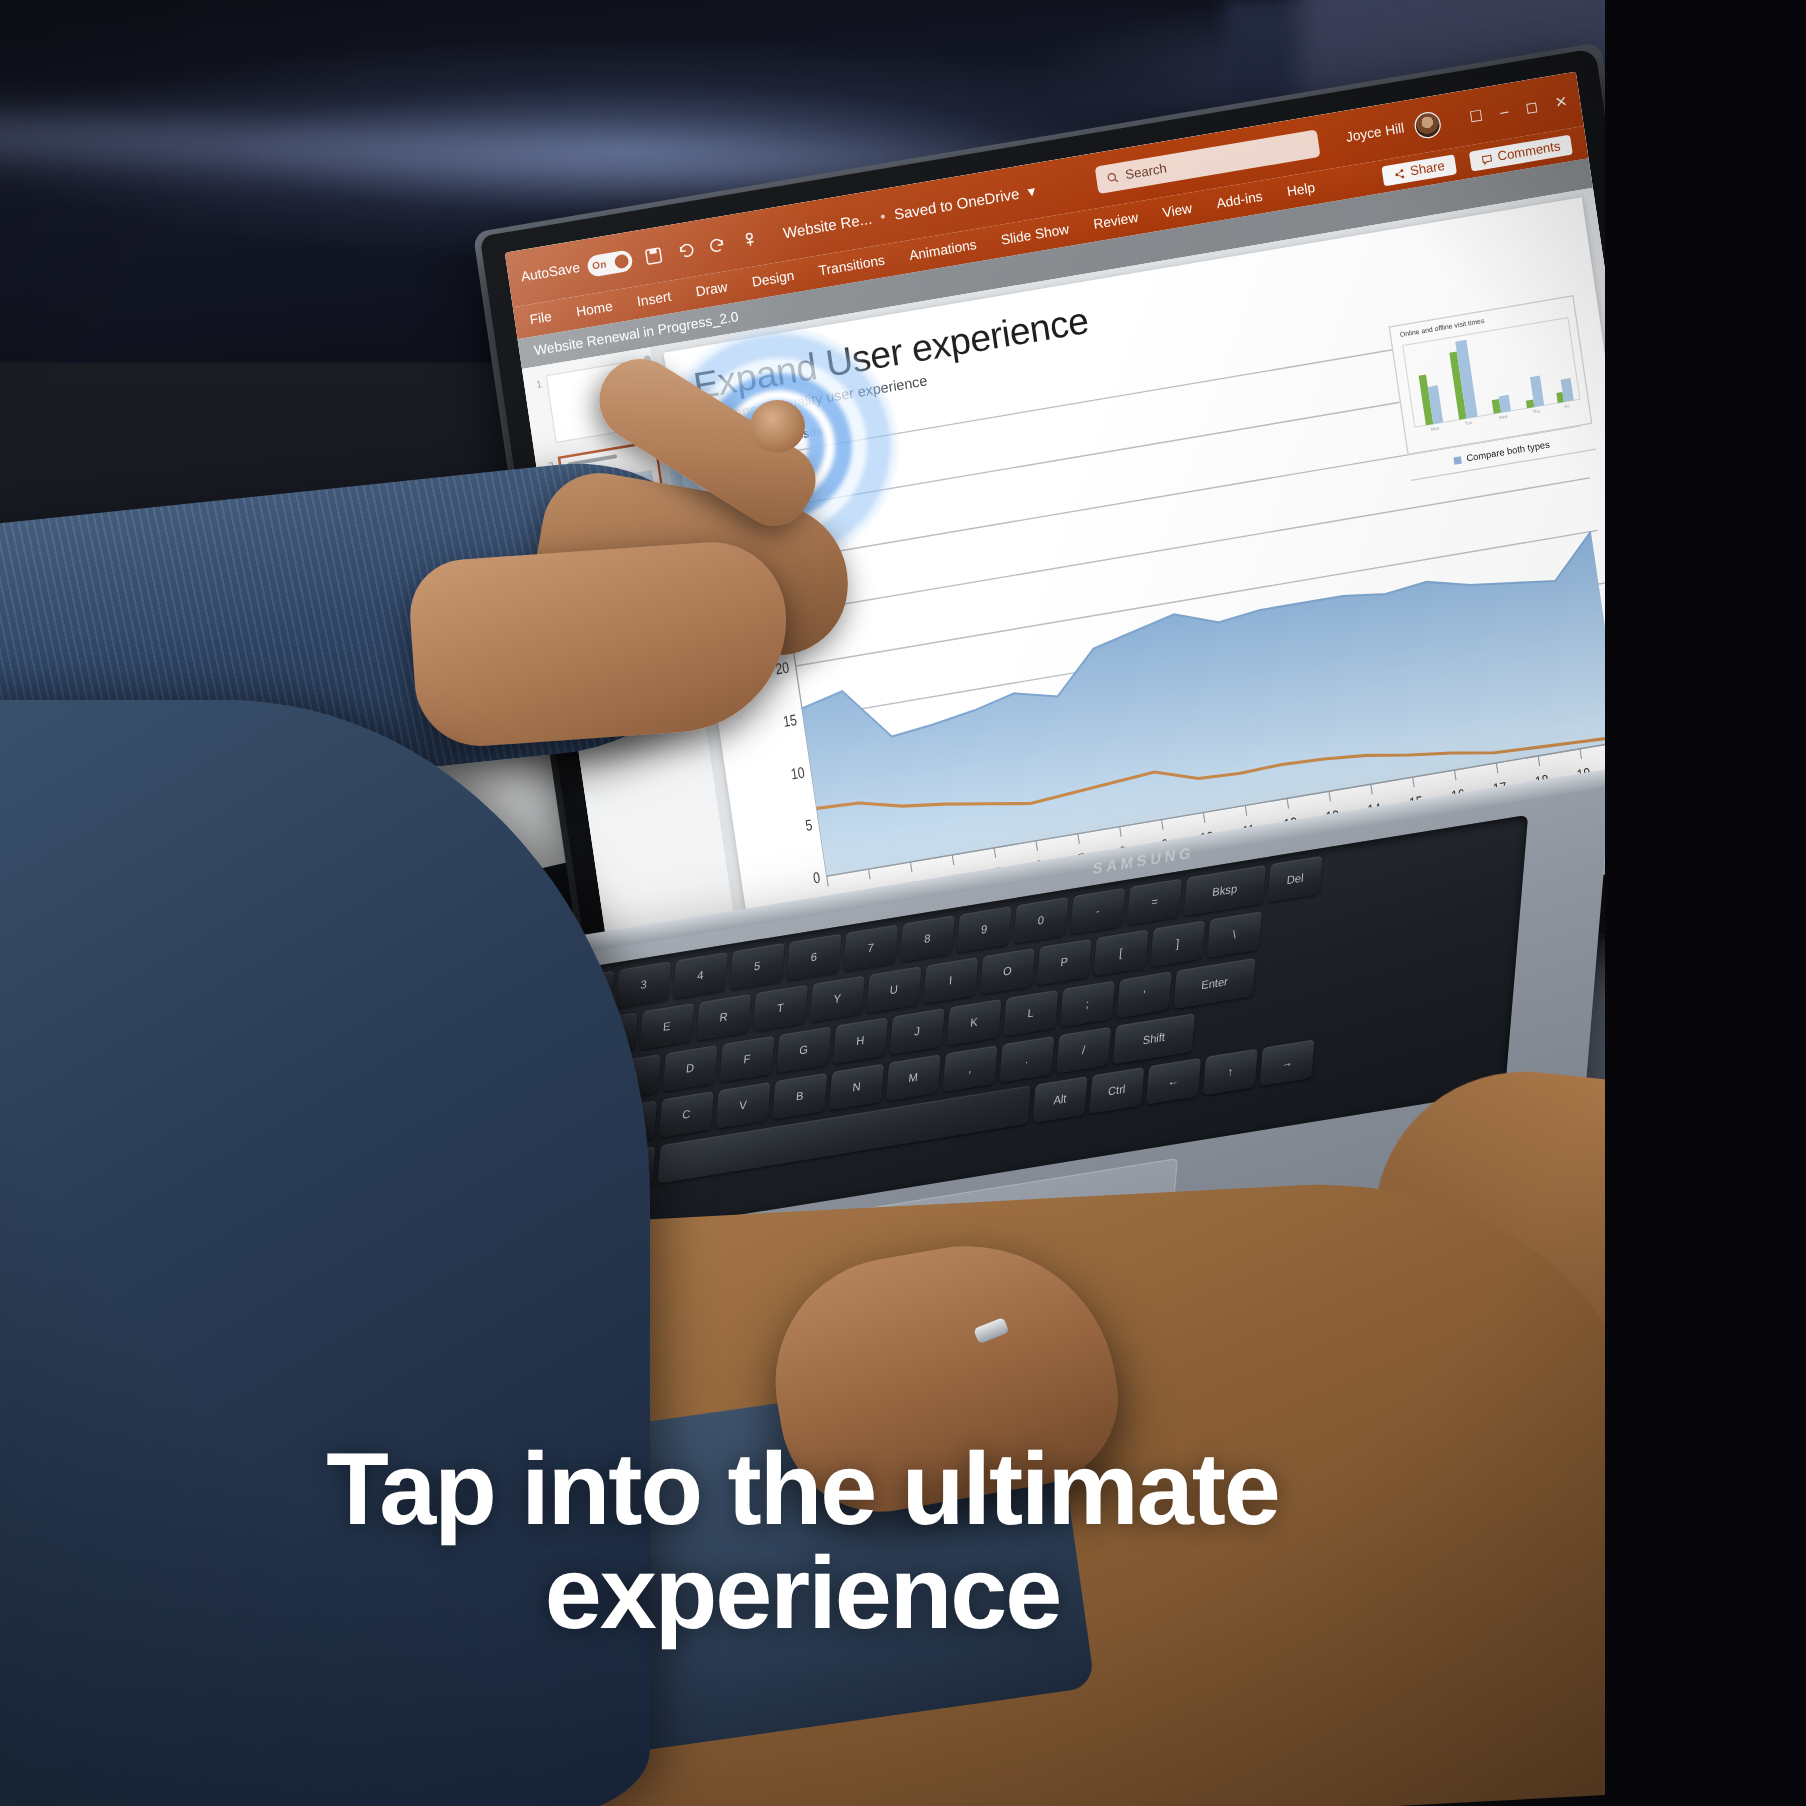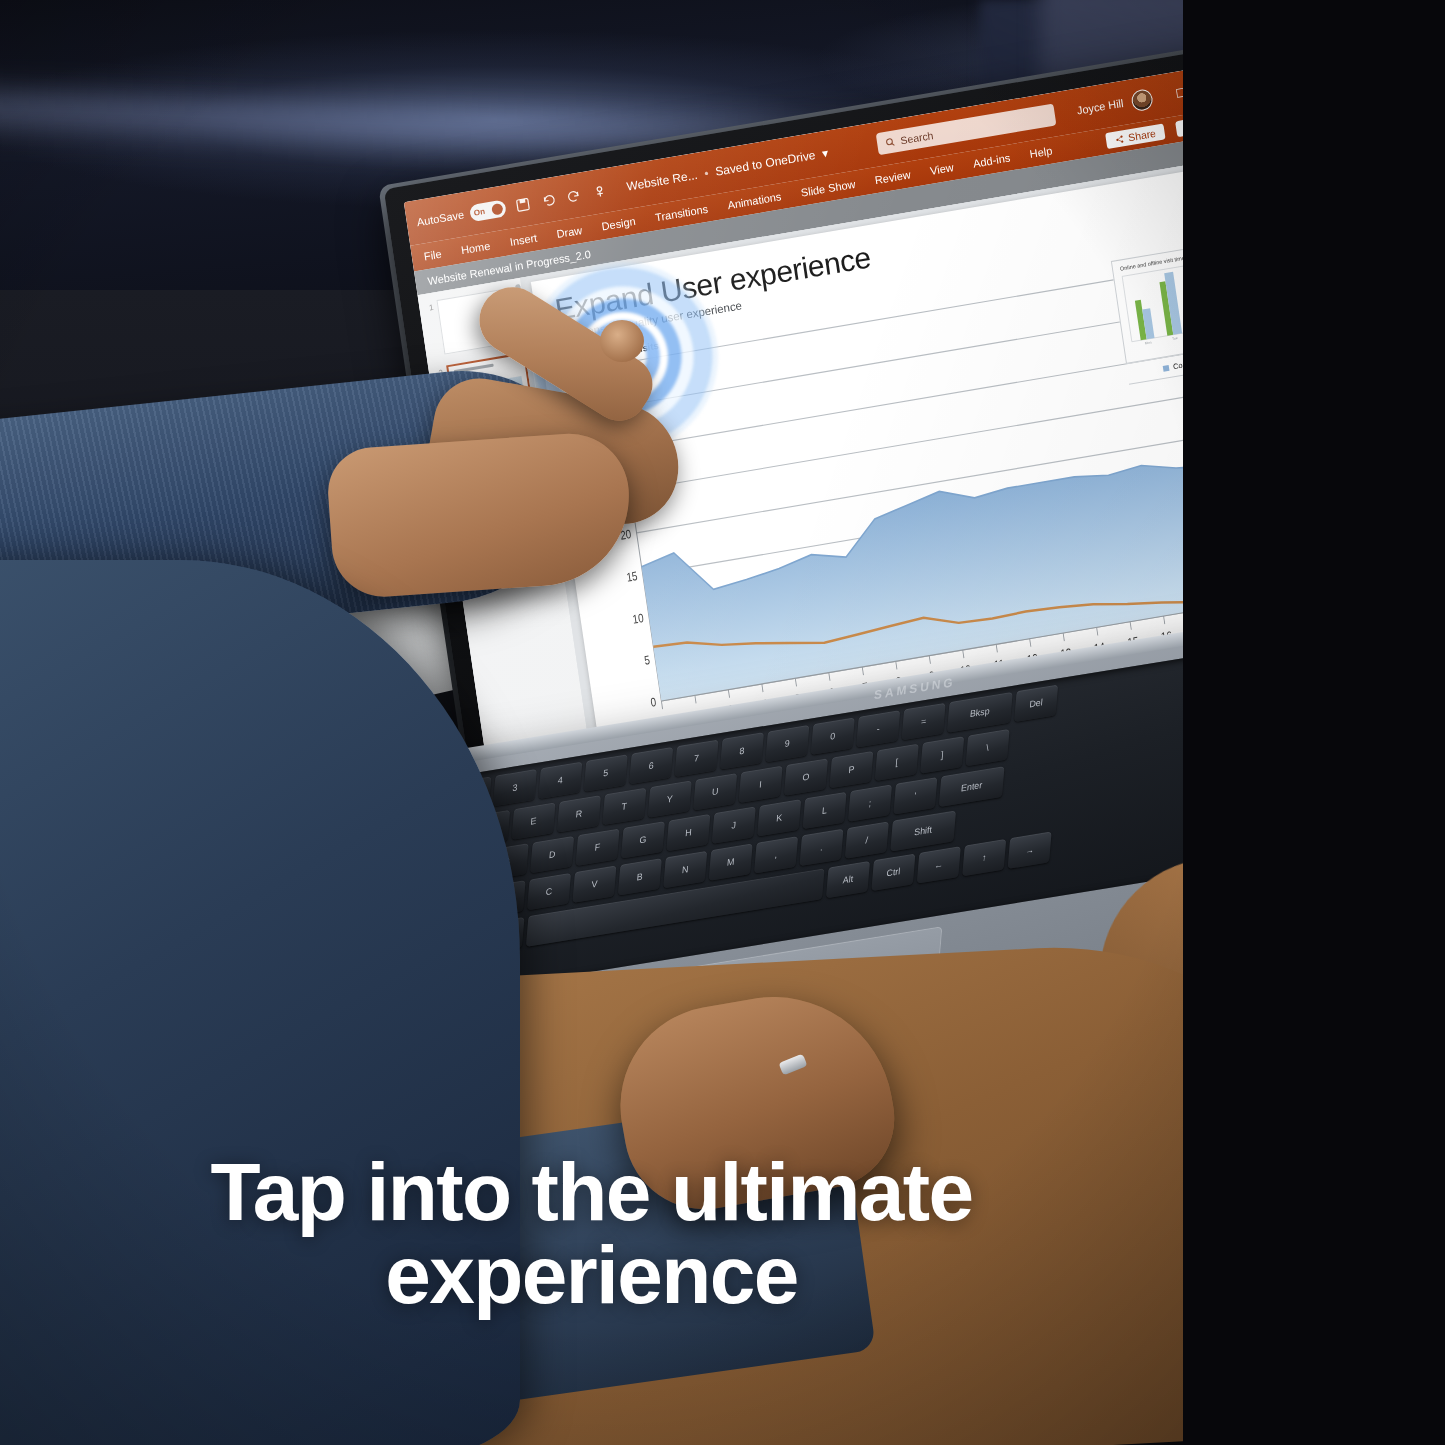--- a/index.html
+++ b/index.html
@@ -1,19 +1,19 @@
 <!DOCTYPE html>
 <html><head>
 <meta charset="utf-8">
 <style>
   * { margin:0; padding:0; box-sizing:border-box; }
   html,body { width:1445px; height:1445px; overflow:hidden; background:#07070b; }
   body { font-family:"Liberation Sans", sans-serif; }
 
-  #stage { position:relative; width:1183px; height:1445px; overflow:hidden; background:#404040; }
+  #stage { position:relative; width:1284px; height:1445px; overflow:hidden; background:#404040; }
 
   
   .sofa-back {
     position:absolute; left:0; top:0; width:1445px; height:330px;
     background:
       radial-gradient(ellipse 700px 120px at 500px 120px, rgba(120,140,185,.55) 0%, rgba(60,72,105,.25) 45%, rgba(0,0,0,0) 75%),
       radial-gradient(ellipse 520px 100px at 1180px 60px, rgba(96,112,152,.45) 0%, rgba(0,0,0,0) 70%),
       linear-gradient(175deg,#0d0f18 0%, #141827 35%, #0a0c14 100%);
   }
   .sofa-seam {

